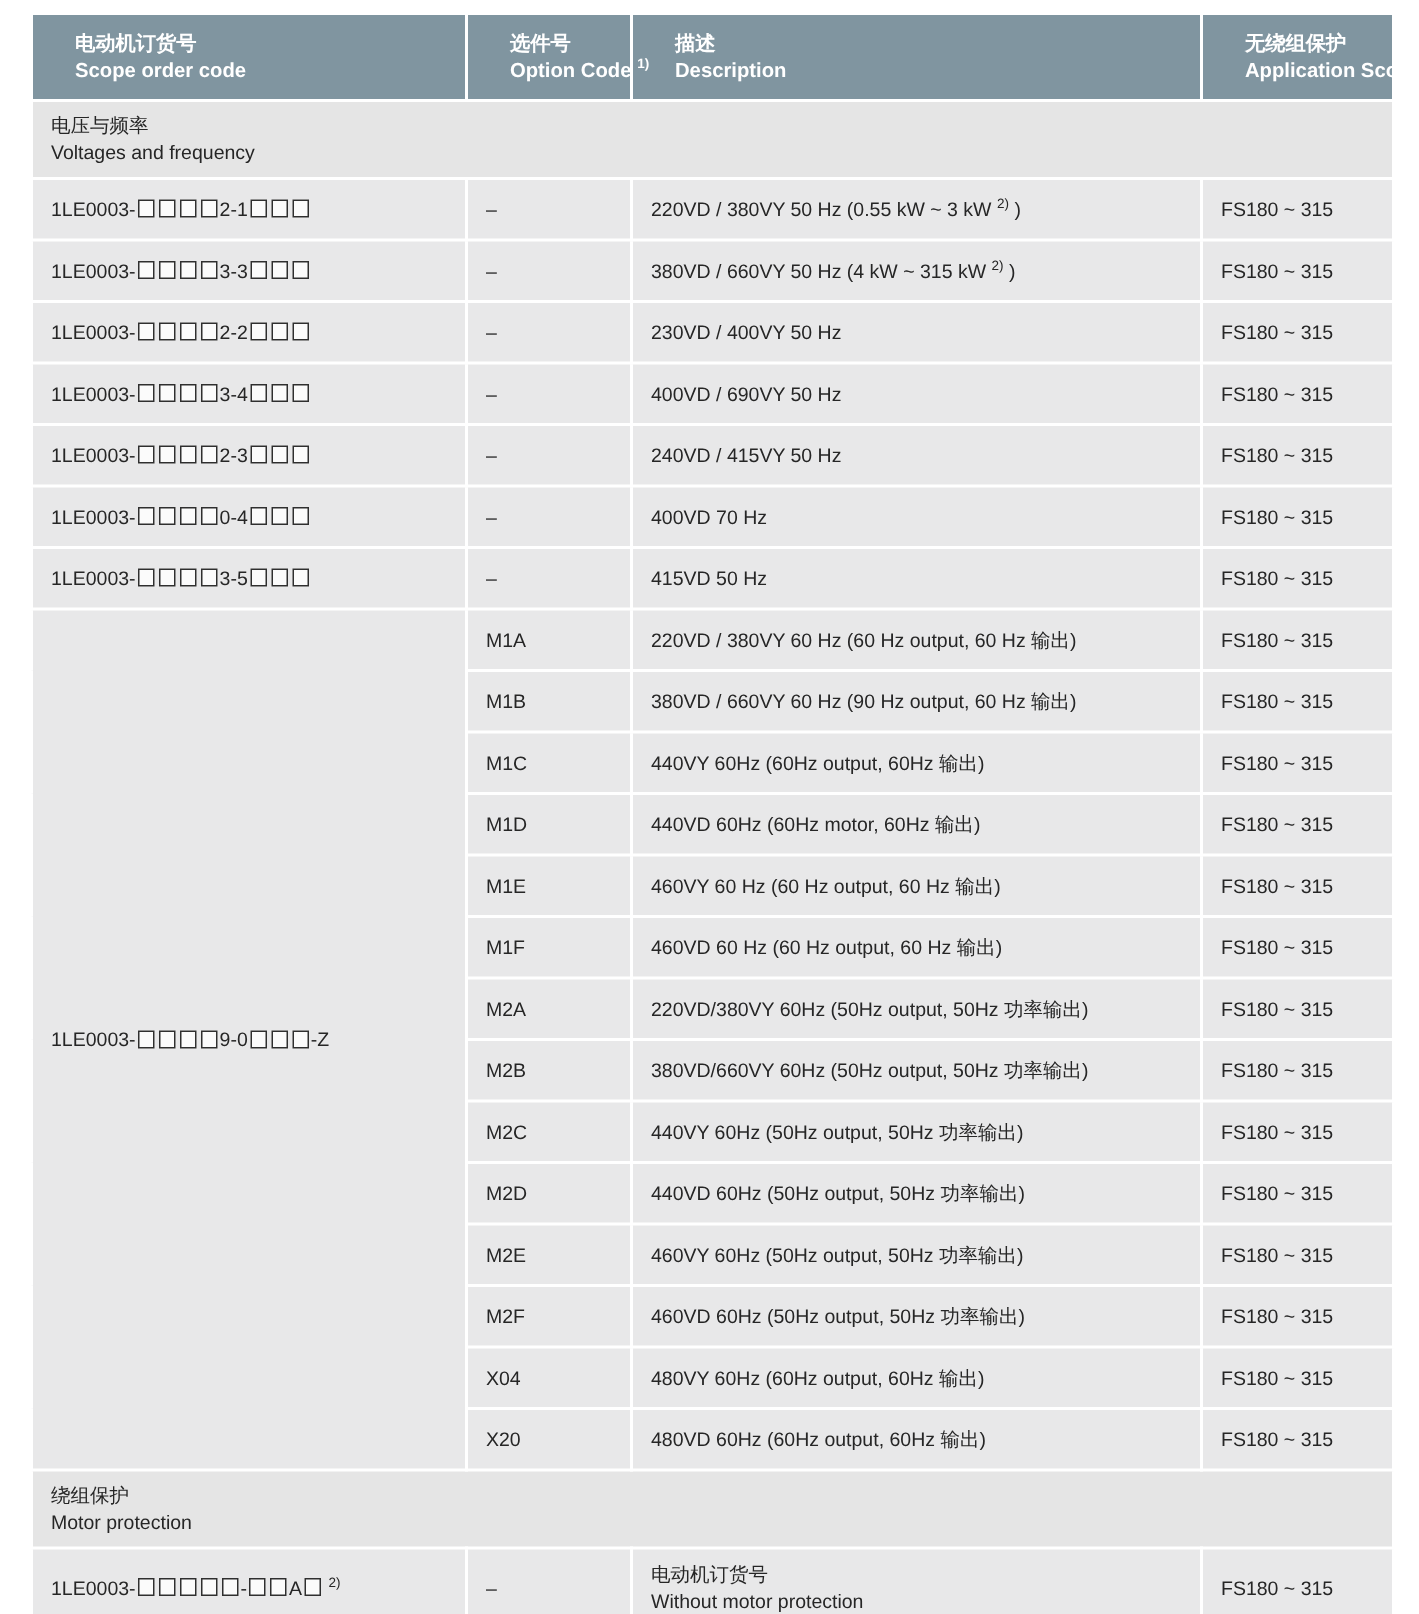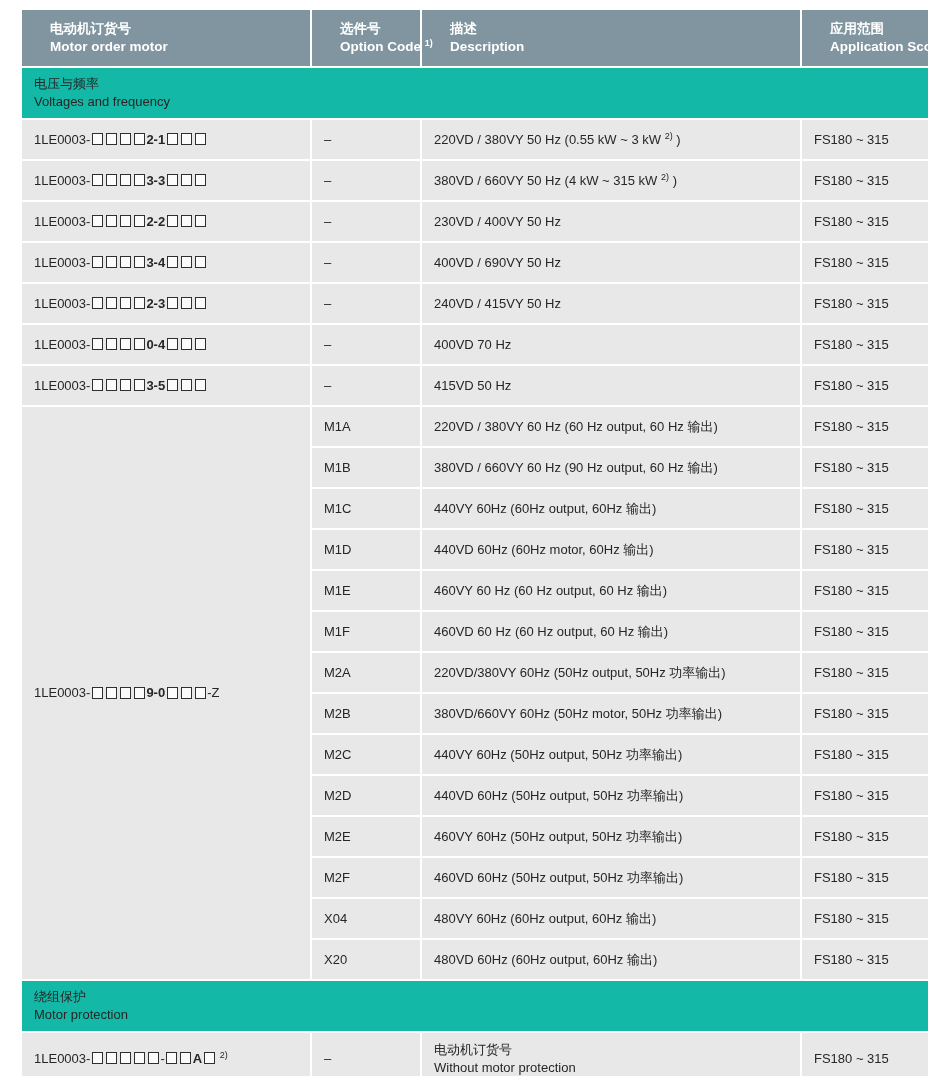--- a/index.html
+++ b/index.html
@@ -4,58 +4,58 @@
 <style>
   html,body{margin:0;padding:0;background:#ffffff;}
   body{font-family:"Liberation Sans","DejaVu Sans",sans-serif;color:#262626;}
   .page{width:946px;height:1076px;box-sizing:border-box;padding:8px 18px 10px 20px;background:#fff;overflow:hidden;}
   table{border-collapse:collapse;width:908px;table-layout:fixed;}
   col.c1{width:290px;}col.c2{width:110px;}col.c3{width:380px;}col.c4{width:128px;}
   th,td{border:2px solid #ffffff;vertical-align:middle;font-size:13px;text-align:left;
         padding:2px 8px 2px 12px;line-height:1.35;}
   thead th{background:#8095a0;color:#ffffff;font-weight:bold;height:52px;font-size:13.5px;}
   thead th div{white-space:nowrap;padding-left:16px;}
-  tr.section-row td{background:#14b8a6;height:46px;font-size:13px;}
+  tr.section-row td{background:#e5e5e5;height:46px;font-size:13px;}
   tr.data-row td{background:#e8e8e9;height:35px;}
   td.code{white-space:nowrap;}
   td.scope{white-space:nowrap;}
   td.opt{white-space:nowrap;}
-  .b{font-weight:bold;}
+  .b{font-weight:normal;}
   sup{font-size:9px;vertical-align:super;line-height:0;}
   .sq{display:inline-block;width:11px;height:12px;border:1.5px solid #2f2f2f;background:#fbfbfb;
       margin:0 1.5px;vertical-align:-1.5px;box-sizing:border-box;}
   .desc-line{line-height:1.35;}
 </style>
 </head>
 <body>
 
 <div class="page">
   <table>
     <colgroup>
       <col class="c1">
         <col class="c2">
         <col class="c3">
         <col class="c4">
     </colgroup>
     <thead>
       <tr>
         <th>
           <div>电动机订货号</div>
-          <div>Motor order motor</div>
+          <div>Scope order code</div>
         </th>
         <th>
           <div>选件号</div>
           <div><span>Option Code </span><sup>1)</sup></div>
         </th>
         <th>
           <div>描述</div>
           <div>Description</div>
         </th>
         <th>
-          <div>应用范围</div>
+          <div>无绕组保护</div>
           <div>Application Scope</div>
         </th>
       </tr>
     </thead>
     <tbody id="table-body">
         <tr class="section-row">
           <td class="section" colspan="4">
             <div>电压与频率</div>
             <div>Voltages and frequency</div>
           </td>
@@ -133,21 +133,21 @@
           <td class="desc"><span>460VD 60 Hz (60 Hz output, 60 Hz 输出)</span></td>
           <td class="scope">FS180 ~ 315</td>
         </tr>
         <tr class="data-row">
           <td class="opt">M2A</td>
           <td class="desc"><span>220VD/380VY 60Hz (50Hz output, 50Hz 功率输出)</span></td>
           <td class="scope">FS180 ~ 315</td>
         </tr>
         <tr class="data-row">
           <td class="opt">M2B</td>
-          <td class="desc"><span>380VD/660VY 60Hz (50Hz motor, 50Hz 功率输出)</span></td>
+          <td class="desc"><span>380VD/660VY 60Hz (50Hz output, 50Hz 功率输出)</span></td>
           <td class="scope">FS180 ~ 315</td>
         </tr>
         <tr class="data-row">
           <td class="opt">M2C</td>
           <td class="desc"><span>440VY 60Hz (50Hz output, 50Hz 功率输出)</span></td>
           <td class="scope">FS180 ~ 315</td>
         </tr>
         <tr class="data-row">
           <td class="opt">M2D</td>
           <td class="desc"><span>440VD 60Hz (50Hz output, 50Hz 功率输出)</span></td>

